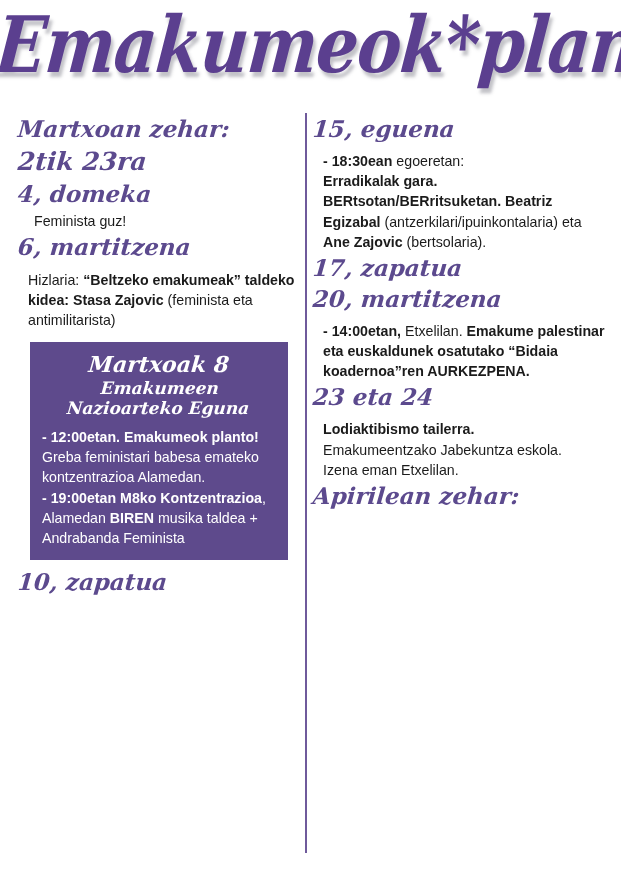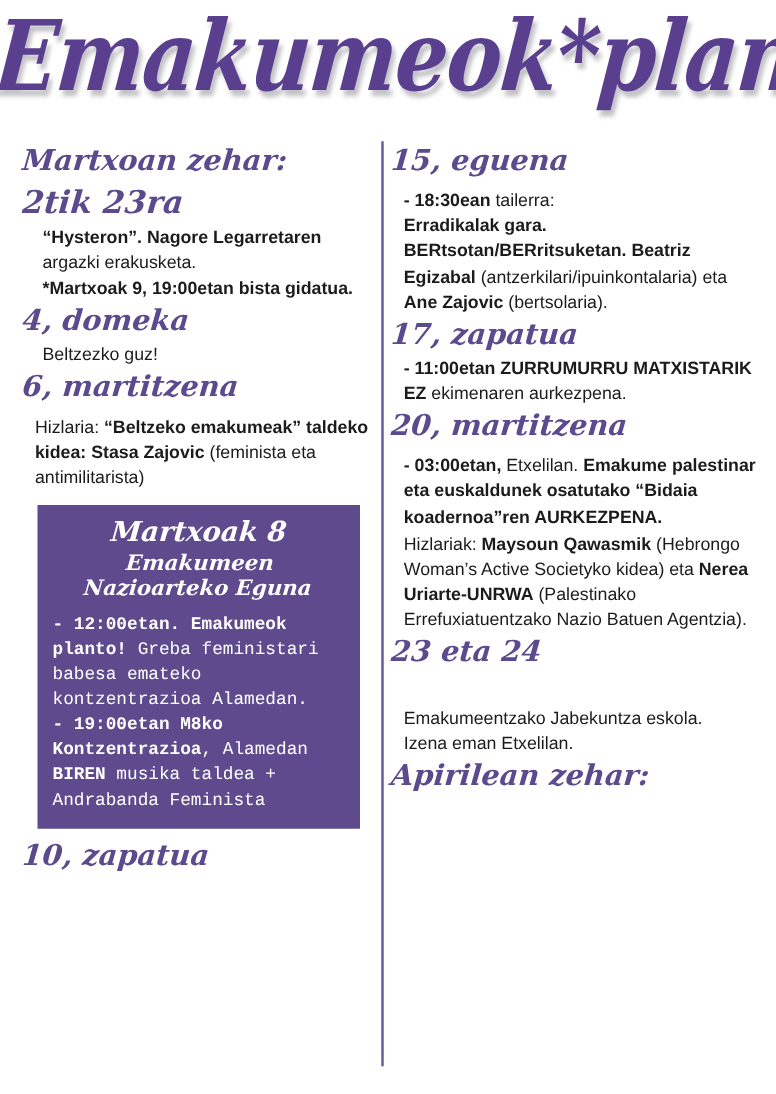--- a/index.html
+++ b/index.html
@@ -122,50 +122,44 @@
     font-size: 17px;
     line-height: 1.2;
     margin-bottom: 8px;
     transform: skewX(-5deg);
   }
   .hb-txt {
     font-size: 14.2px;
     line-height: 1.42;
     color: #ffffff;
     margin: 0;
-    font-family: Liberation Mono, monospace;
   }
   .hb-txt b { font-weight: bold; }
 
   .spacer-sm { height: 5px; }
 </style>
 </head>
 <body>
 
 <div class="poster-title">Emakumeok*planto</div>
 
 <div class="columns">
 
   <div class="col-divider"></div>
 
   <div class="col col-left">
 
     <div>
       <div class="date-head two-line">Martxoan zehar:</div>
       <div class="date-head big">2tik 23ra</div>
-      <p class="body-txt">
-        <b>“Hysteron”. Nagore Legarretaren</b><br>
-        <span>argazki erakusketa.</span><br>
-        <b>*Martxoak 9, 19:00etan bista gidatua.</b>
-      </p>
     </div>
 
     <div>
       <div class="date-head">4, domeka</div>
-      <p class="body-txt">Beltzezko guz!</p>
+      <p class="body-txt">Feminista guz!</p>
     </div>
 
     <div>
       <div class="date-head">6, martitzena</div>
       <div class="spacer-sm"></div>
       <p class="body-txt flush">
         <span>Hizlaria: </span><b>“Beltzeko emakumeak” taldeko kidea: Stasa Zajovic </b><span>(feminista eta antimilitarista)</span>
       </p>
     </div>
 
@@ -185,48 +179,42 @@
     </div>
 
   </div>
 
   <div class="col col-right">
 
     <div>
       <div class="date-head">15, eguena</div>
       <div class="spacer-sm"></div>
       <p class="body-txt flush">
-        <b>- 18:30ean</b><span> tailerra:</span><br>
+        <b>- 18:30ean</b><span> egoeretan:</span><br>
         <b>Erradikalak gara. BERtsotan/BERritsuketan. Beatriz Egizabal</b><span> (antzerkilari/ipuinkontalaria) eta </span><b>Ane Zajovic</b><span> (bertsolaria).</span>
       </p>
     </div>
 
     <div>
       <div class="date-head">17, zapatua</div>
-      <p class="body-txt flush">
-        <b>- 11:00etan ZURRUMURRU MATXISTARIK EZ</b><span> ekimenaren aurkezpena.</span>
-      </p>
     </div>
 
     <div>
       <div class="date-head">20, martitzena</div>
       <div class="spacer-sm"></div>
       <p class="body-txt flush">
-        <b>- 03:00etan,</b><span> Etxelilan. </span><b>Emakume palestinar eta euskaldunek osatutako “Bidaia koadernoa”ren AURKEZPENA.</b>
-      </p>
-      <p class="body-txt flush">
-        <span>Hizlariak: </span><b>Maysoun Qawasmik</b><span> (Hebrongo Woman’s Active Societyko kidea) eta </span><b>Nerea Uriarte-UNRWA</b><span> (Palestinako Errefuxiatuentzako Nazio Batuen Agentzia).</span>
+        <b>- 14:00etan,</b><span> Etxelilan. </span><b>Emakume palestinar eta euskaldunek osatutako “Bidaia koadernoa”ren AURKEZPENA.</b>
       </p>
     </div>
 
     <div>
       <div class="date-head">23 eta 24</div>
       <div class="spacer-sm"></div>
       <p class="body-txt flush">
-        <br>
+        <b>Lodiaktibismo tailerra.</b><br>
         <span>Emakumeentzako Jabekuntza eskola.</span><br>
         <span>Izena eman Etxelilan.</span>
       </p>
     </div>
 
     <div>
       <div class="date-head">Apirilean zehar:</div>
       <div class="spacer-sm"></div>
     </div>
 

